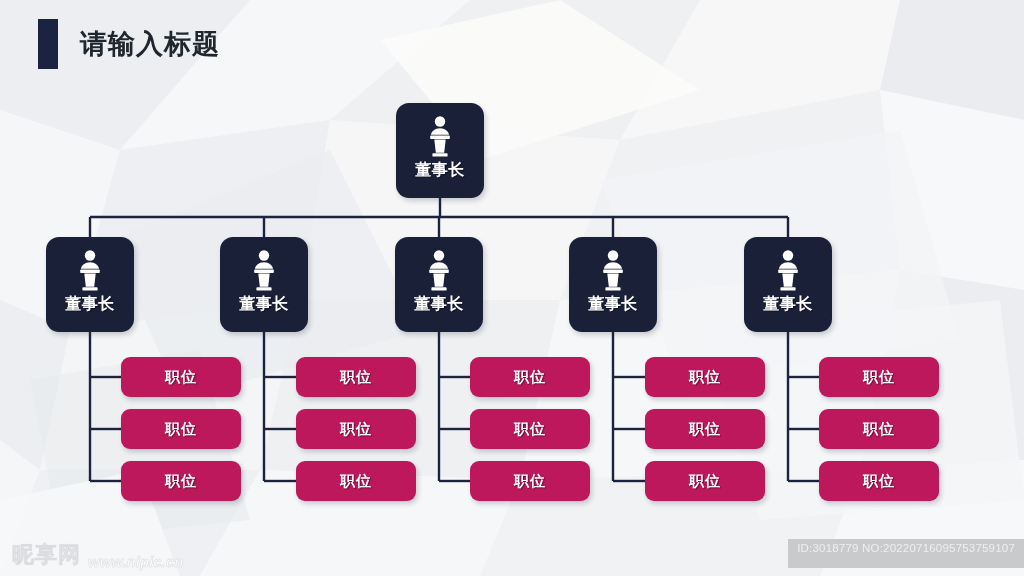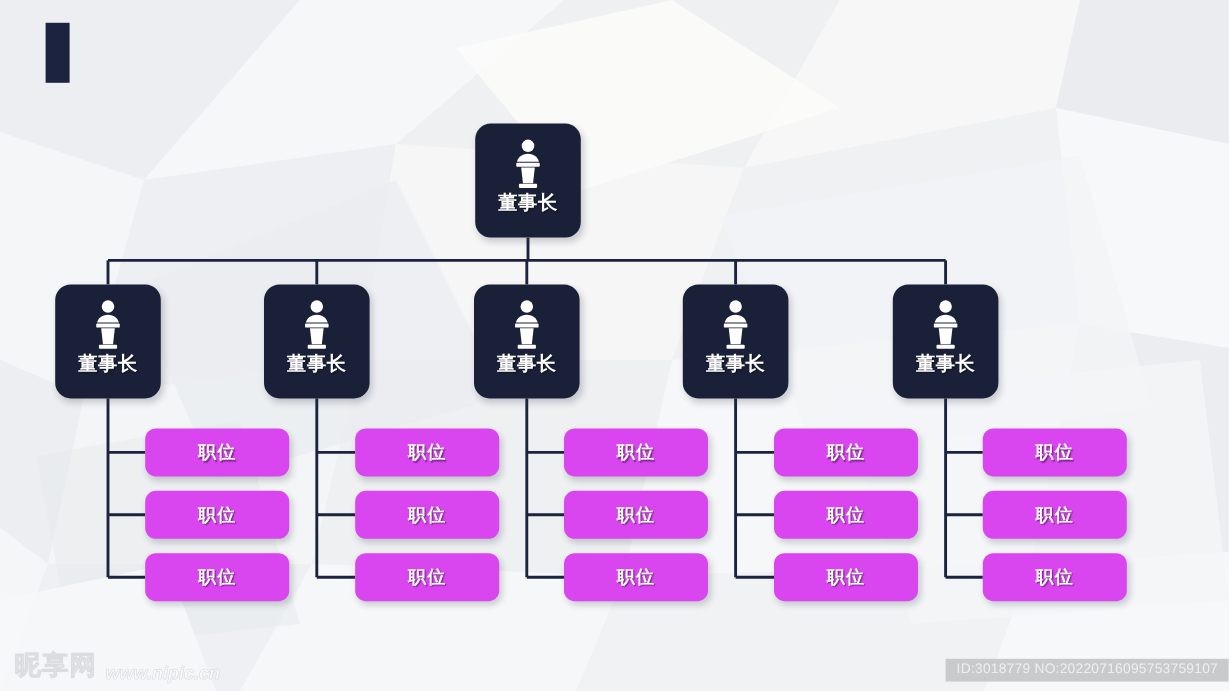--- a/index.html
+++ b/index.html
@@ -96,21 +96,21 @@
     color: #ffffff;
     letter-spacing: 0.5px;
     line-height: 1;
     text-shadow: 1px 1px 1px rgba(0,0,0,0.45);
   }
 
   .leaf-node {
     position: absolute;
     width: 120px;
     height: 40px;
-    background: #d946ef;
+    background: #be185d;
     border-radius: 9px;
     box-shadow: 2px 3px 5px rgba(40,50,70,0.22);
     display: flex;
     align-items: center;
     justify-content: center;
   }
   .leaf-node .node-label {
     font-size: 15px;
     font-weight: bold;
     color: #ffffff;
@@ -146,21 +146,21 @@
     text-shadow: 0 0 1px #cfd2d6;
     text-align: center;
   }
   #id-badge {
     position: absolute;
     right: 0px;
     bottom: 8px;
     background: #c9cacc;
     color: #efefef;
     font-size: 11.5px;
-    padding: 3px 9px 4px 9px;
+    padding: 3px 9px 14px 9px;
     letter-spacing: 0.2px;
     white-space: nowrap;
   }
 </style>
 </head>
 <body>
 
 <div id="slide">
 
   <svg id="bg-polys" viewBox="0 0 1024 576" preserveAspectRatio="none">
@@ -188,20 +188,21 @@
     <polygon points="110,240 330,150 420,330 180,400" fill="#e9ecf0" opacity="0.75"></polygon>
     <polygon points="600,180 900,130 960,340 680,380" fill="#f2f4f6" opacity="0.8"></polygon>
     <polygon points="30,380 200,350 250,520 60,540" fill="#e8ebef" opacity="0.6"></polygon>
     <polygon points="700,330 1000,300 1024,500 760,520" fill="#f4f5f7" opacity="0.8"></polygon>
     <polygon points="380,40 560,0 700,90 480,160" fill="#fbfbfa" opacity="0.9"></polygon>
     <polygon points="0,500 140,470 180,576 0,576" fill="#f8f9fa" opacity="0.8"></polygon>
   </svg>
 
   <div id="title-row">
     <div id="title-accent"></div>
+    <div id="title-text">请输入标题</div>
   </div>
 
   <div id="chart">
 
     <svg id="connectors" viewBox="0 0 1024 576">
       <g stroke="#1b2340" stroke-width="2.4" fill="none" stroke-linecap="butt">
 
         <line x1="440" y1="198" x2="440" y2="217"></line>
 
         <line x1="90" y1="217" x2="788" y2="217"></line>

